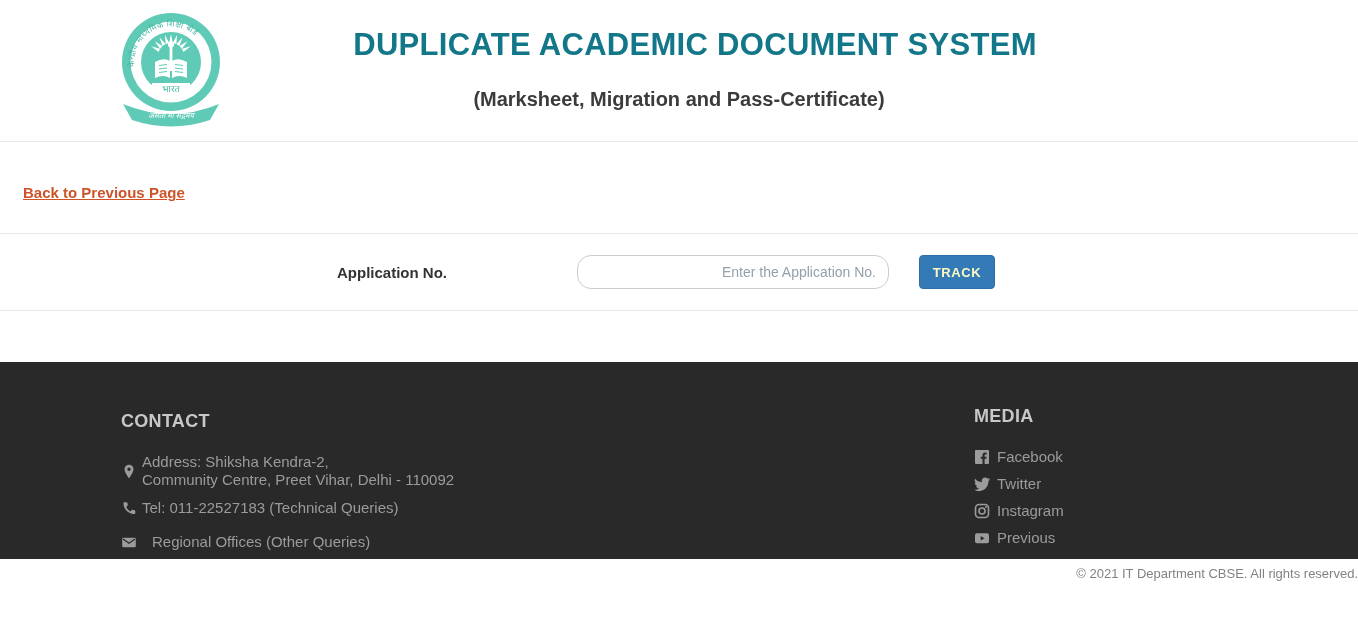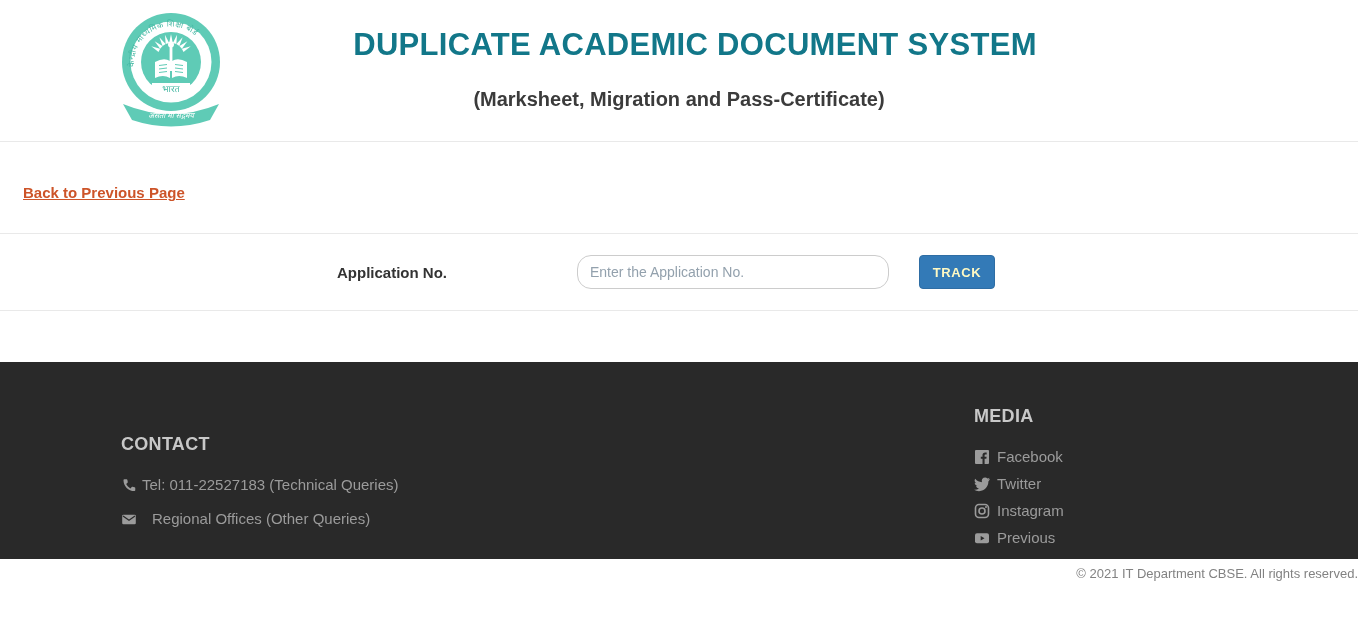--- a/index.html
+++ b/index.html
@@ -14,21 +14,21 @@
   .page-subtitle { color:#3b3b3b; font-size:20px; font-weight:bold; margin-top:25px; }
 
   
   .back-section { height:92px; border-bottom:1px solid #e9e9e9; padding:42px 0 0 23px; }
   .back-link { color:#cd5429; font-size:15px; font-weight:bold; text-decoration:underline; cursor:pointer; }
 
   
   .form-section { height:77px; border-bottom:1px solid #e9e9e9; display:flex; align-items:center; }
   .form-label { width:447px; text-align:right; font-size:15px; font-weight:bold; color:#333; }
   .app-input { margin-left:130px; width:312px; height:34px; border:1px solid #ccc; border-radius:14px;
-               padding:0 12px; font-size:14px; color:#444; font-family:"Liberation Sans", sans-serif; outline:none; }
+               padding:0 12px; font-size:14px; color:#444; font-family:"Liberation Sans", sans-serif; outline:none;text-align:right; }
   .app-input::placeholder { color:#93a1ad; }
   .track-btn { margin-left:30px; width:76px; height:34px; background:#337ab7; color:#fef9c3;
                border:1px solid #2e6da4; border-radius:4px; font-size:13px; font-weight:bold;
                letter-spacing:0.6px; cursor:pointer; font-family:"Liberation Sans", sans-serif; }
 
   .spacer { height:51px; background:#fff; }
 
   
   .footer { background:#292929; }
   .footer-inner { display:flex; padding:40px 0 0 121px; height:197px;align-items:center; }
@@ -120,20 +120,29 @@
 </div>
 
 <div class="spacer"></div>
 
 <div class="footer">
   <div class="footer-inner">
 
     <div class="contact-col">
       <div class="footer-heading">CONTACT</div>
 
+      <div class="contact-row">
+        <svg class="contact-icon" viewBox="0 0 16 16">
+          <path fill="#9b9b9b" d="M8 1.2c-2.5 0-4.5 2-4.5 4.5C3.5 9.1 8 14.8 8 14.8s4.5-5.7 4.5-9.1c0-2.5-2-4.5-4.5-4.5zm0 6.2a1.7 1.7 0 1 1 0-3.4 1.7 1.7 0 0 1 0 3.4z"></path>
+        </svg>
+        <div class="contact-text">
+          <div>Address: Shiksha Kendra-2,</div>
+          <div>Community Centre, Preet Vihar, Delhi - 110092</div>
+        </div>
+      </div>
 
       <div class="contact-row">
         <svg class="contact-icon" viewBox="0 0 16 16">
           <path fill="#9b9b9b" d="M3.3 1.8h2.3c.4 0 .74.29.8.68l.37 2.05c.05.31-.05.63-.28.84l-1.3 1.18c.9 1.9 2.43 3.43 4.33 4.33l1.18-1.3c.21-.23.53-.33.84-.28l2.05.37c.39.07.68.4.68.8v2.3c0 .47-.38.85-.85.83C7.2 13.35 2.65 8.8 2.47 2.65c-.02-.47.36-.85.83-.85z"></path>
         </svg>
         <div class="contact-text">Tel: 011-22527183 (Technical Queries)</div>
       </div>
 
       <div class="contact-row row-regional">
         <svg class="contact-icon" viewBox="0 0 16 16">

